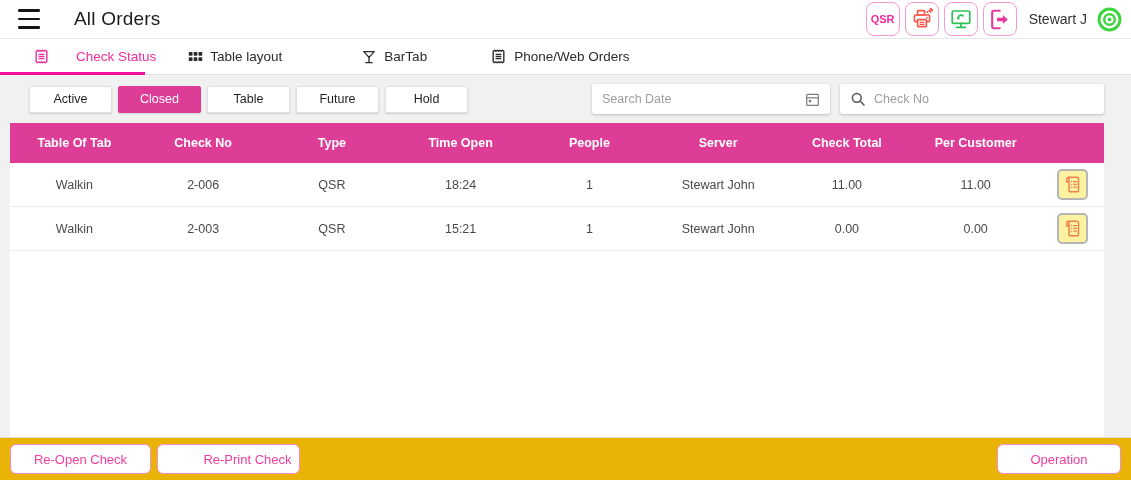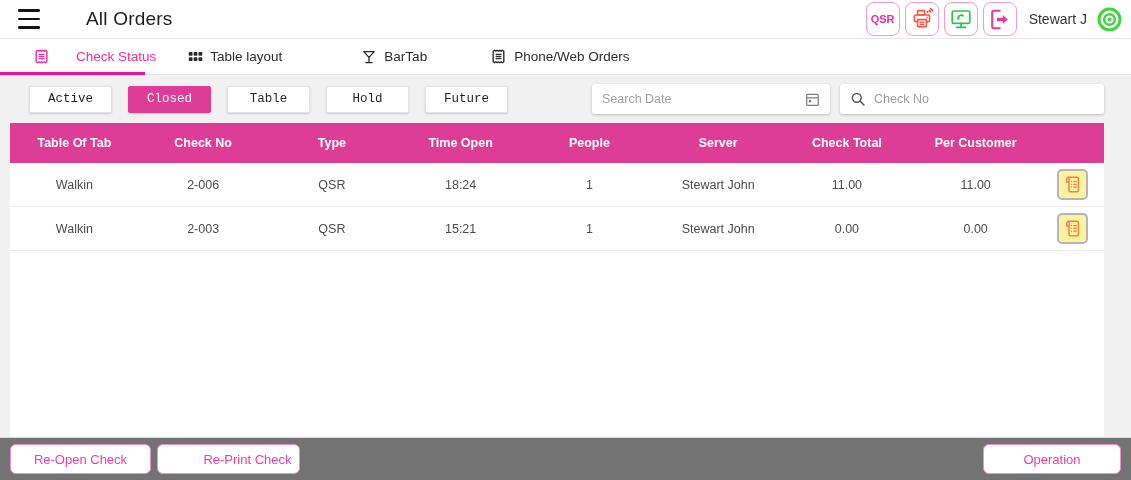--- a/index.html
+++ b/index.html
@@ -14,21 +14,21 @@
   
   .topbar {
     height: 39px; flex: 0 0 39px;
     display: flex; align-items: center;
     padding: 0 6px 0 18px;
     border-bottom: 1px solid #e8e8e8;
     background: #fff;
   }
   .hamburger { width: 24px; height: 20px; display: flex; flex-direction: column; justify-content: space-between; cursor: pointer; }
   .hamburger span { display: block; height: 2.6px; width: 22px; background: #141414; border-radius: 1.2px; }
-  .page-title { font-size: 19px; color: #1c1c1c; margin-left: 44px; letter-spacing: .2px; }
+  .page-title { font-size: 19px; color: #1c1c1c; margin-left: 32px; letter-spacing: .2px; }
   .top-right { margin-left: auto; display: flex; align-items: center; gap: 5px; }
   .icon-btn {
     width: 34px; height: 34px;
     border: 1.5px solid #f29ad4; border-radius: 8px;
     background: #fff; color: #ee2d9b;
     display: flex; align-items: center; justify-content: center;
     font-size: 11px; font-weight: bold; cursor: pointer;
   }
   .username { font-size: 14px; color: #333; margin: 0 4px 0 7px; }
   .online-wrap { display: flex; align-items: center; margin-right: 2px; }
@@ -48,21 +48,21 @@
 
   
   .content {
     flex: 1;
     background: #f1f1f2;
     padding: 9px 27px 0 10px;
     display: flex; flex-direction: column;
     overflow: hidden;
   }
   .controls { display: flex; align-items: center; margin-bottom: 9px; }
-  .filter-group { display: flex; gap: 16px; margin-left: 19px; font-family: Liberation Mono, monospace; }
+  .filter-group { display: flex; gap: 6px; margin-left: 19px; }
   .filter-btn {
     width: 83px; height: 27px;
     background: #fff; color: #1f1f1f;
     border: 1px solid #e2e2e2; border-radius: 2px;
     box-shadow: 0 1px 2px rgba(0,0,0,.16);
     font-size: 12.5px; font-family: inherit;
     display: flex; align-items: center; justify-content: center;
     cursor: pointer;
   }
   .filter-btn.selected { background: #dd3d96; border-color: #dd3d96; color: #fff; }
@@ -92,34 +92,34 @@
     background: #fcf2a0; border: 2px solid #b5b5b5; border-radius: 5px;
     display: flex; align-items: center; justify-content: center;
     cursor: pointer; padding: 0;
   }
   .t-filler { flex: 1; background: #fff; }
 
   
   .footer {
     height: 43px; flex: 0 0 43px;
     border-top: 1px solid #dcdcdc;
-    background: #737373;
+    background: #eab308;
     display: flex; align-items: center;
     padding: 0 10px; gap: 6px;
   }
   .footer-btn {
     height: 30px; background: #fff;
     border: 1.5px solid #f48cc8; border-radius: 6px;
     color: #ee3da0; font-size: 13px; font-family: inherit;
     display: flex; align-items: center; justify-content: center;
     cursor: pointer;
   }
   .footer-btn.reopen { width: 141px; }
   .footer-btn.reprint { width: 143px; padding-left: 38px; }
-  .footer-btn.operation { width: 138px; margin-left: auto; }
+  .footer-btn.operation { width: 124px; margin-left: auto; }
 
   svg { display: block; }
 </style>
 </head>
 <body>
 
 <div class="topbar">
   <div class="hamburger">
     <span></span>
       <span></span>
@@ -225,22 +225,22 @@
   <div class="tab-underline"></div>
 </div>
 
 <div class="content">
 
   <div class="controls">
     <div class="filter-group">
       <button class="filter-btn">Active</button>
       <button class="filter-btn selected">Closed</button>
       <button class="filter-btn">Table</button>
+      <button class="filter-btn">Future</button>
       <button class="filter-btn">Hold</button>
-      <button class="filter-btn">Future</button>
     </div>
 
     <div class="search-wrap">
       <div class="search-field date">
         <input type="text" placeholder="Search Date" style="">
         <span class="ticon">
           <svg width="15" height="15" viewBox="0 0 16 16" fill="none">
             <rect x="1.8" y="2.6" width="12.4" height="11.6" rx="1" stroke="#7d7d7d" stroke-width="1.3"></rect>
             <path d="M1.8 6.2h12.4" stroke="#7d7d7d" stroke-width="1.3"></path>
             <rect x="4" y="8.4" width="2.6" height="2.6" fill="#7d7d7d"></rect>

